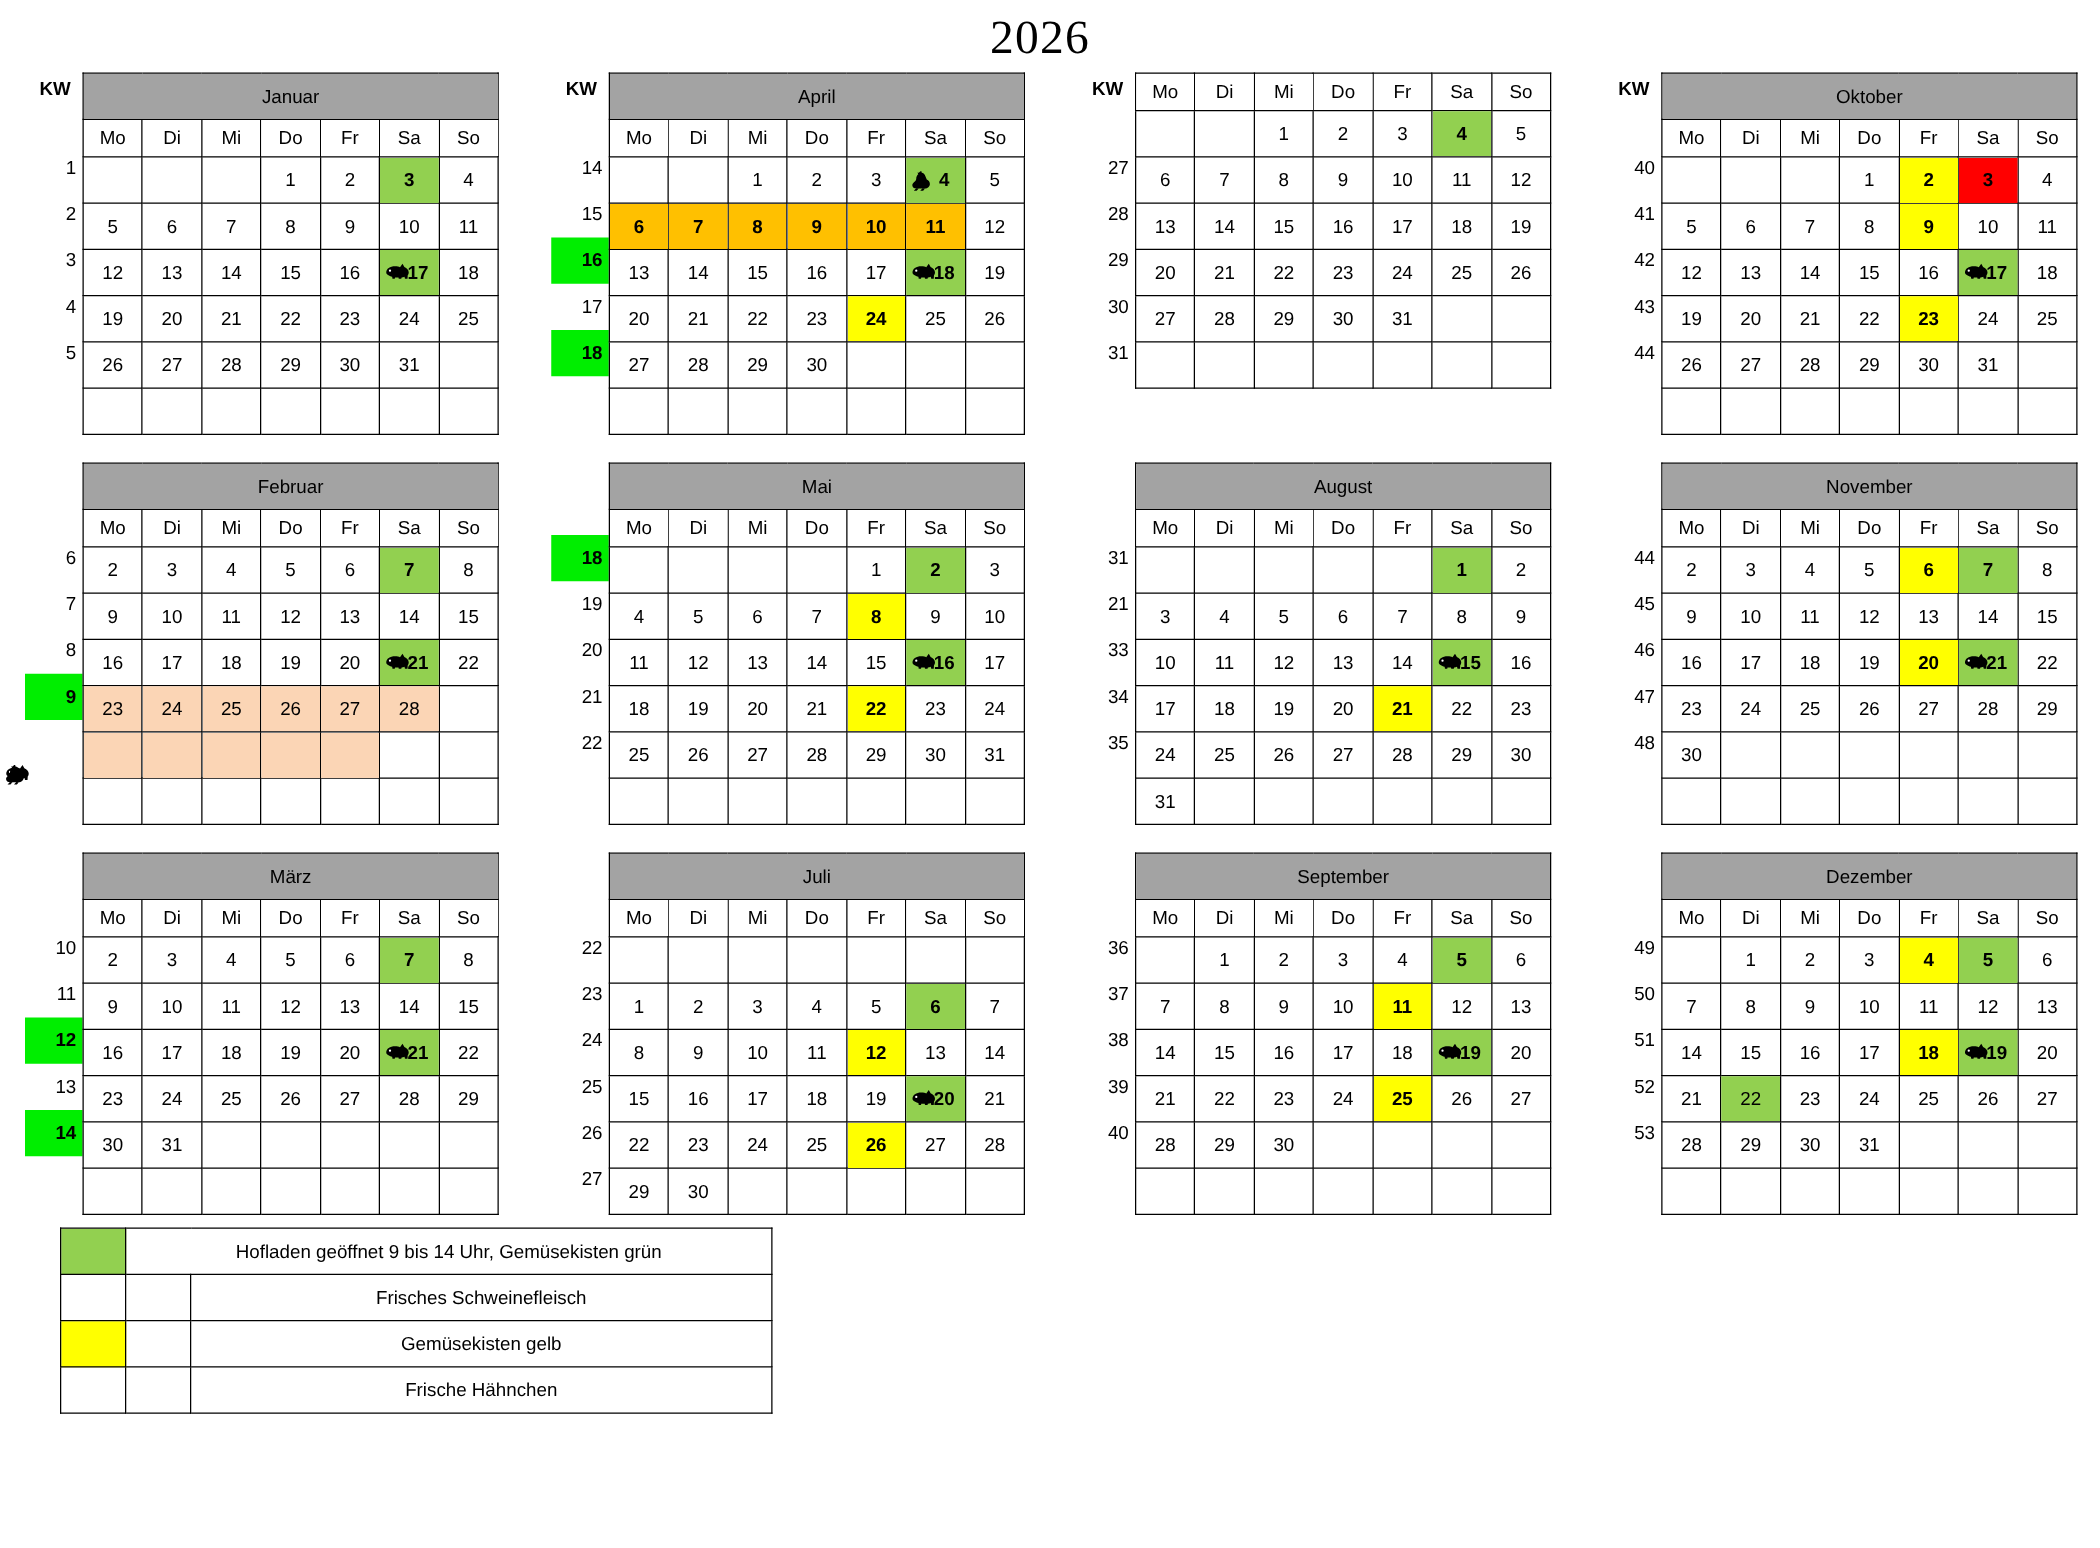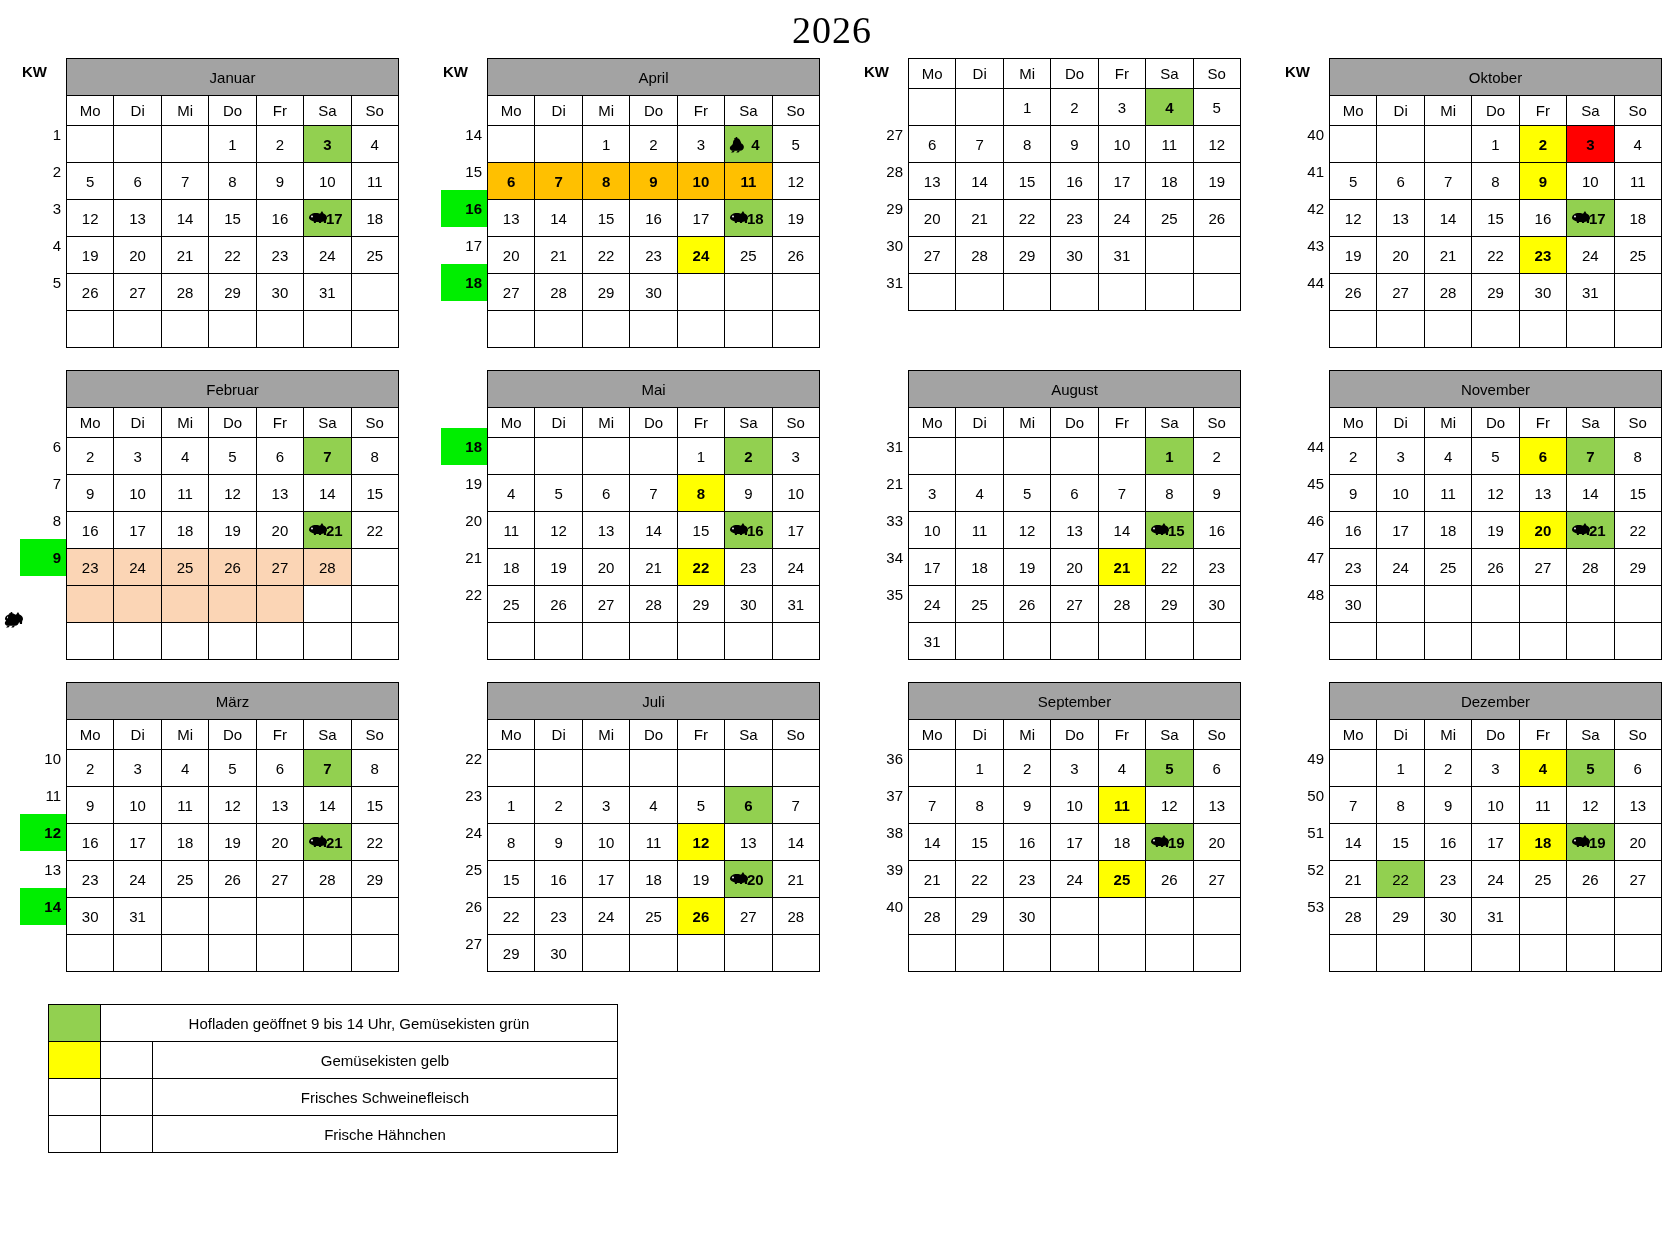--- a/index.html
+++ b/index.html
@@ -39,21 +39,21 @@
     width: 46px;
     flex: 0 0 46px;
     display: flex;
     flex-direction: column;
   }
   .kwhead {
     height: 28px;
     line-height: 28px;
     font-size: 15px;
     font-weight: bold;
-    text-align: left;
+    text-align: center;
     color: #000;
     padding-left: 2px;
   }
   .kwhead.blank { visibility: hidden; }
   .kwsub { height: 30px; }
   .kwcell {
     height: 37px;
     line-height: 37px;
     text-align: right;
     padding-right: 5px;
@@ -112,21 +112,21 @@
     line-height: 18px;
     font-size: 16px;
     color: #000;
     text-align: left;
     pointer-events: none;
   }
   .icon svg { display: block; }
   td.withicon span.num { position: relative; left: 7px; }
   
   #legend {
-    margin: 32px 0 0 48px;
+    margin: 10px 0 0 48px;
     border-collapse: collapse;
     width: 570px;
   }
   #legend td {
     border: 1px solid #000;
     height: 37px;
     font-size: 15px;
     color: #000;
     padding: 0 6px;
     text-align: center;
@@ -1210,35 +1210,35 @@
         </table>
       </div>
     </div>
   <table id="legend">
       <tbody>
         <tr>
           <td class="swatch sw-green"></td>
           <td class="lg-text" colspan="2">Hofladen geöffnet 9 bis 14 Uhr, Gemüsekisten grün</td>
         </tr>
         <tr>
-          <td class="swatch sw-yellow"></td>
-          <td class="pad"></td>
-          <td class="lg-text">Gemüsekisten gelb</td>
-        </tr>
-        <tr>
           <td class="swatch sw-icon">
             <span class="icon">
               <svg width="24" height="16" viewBox="0 0 24 16">
                 <path fill="#000" d="M3 9c0-3 3-5 7-5 2 0 3 .3 4 .8L16 2l1.5 2.6C19.5 5.6 21 7 21 9c0 .8-.3 1.5-.8 2.1L20 14h-2l-.4-1.7c-.7.3-1.5.5-2.3.6L15 14h-2l-.2-1.1H10L9.8 14H8l-.3-1.6C5.3 11.8 3 10.6 3 9z"></path>
                 <circle cx="6" cy="7.5" r=".9" fill="#fff"></circle>
               </svg>
             </span>
           </td>
           <td class="pad"></td>
           <td class="lg-text">Frisches Schweinefleisch</td>
+        </tr>
+        <tr>
+          <td class="swatch sw-yellow"></td>
+          <td class="pad"></td>
+          <td class="lg-text">Gemüsekisten gelb</td>
         </tr>
         <tr>
           <td class="swatch sw-icon">
             <span class="icon">
               <svg width="22" height="18" viewBox="0 0 22 18">
                 <path fill="#000" d="M10 2c-.8 0-1.5.5-1.9 1.2L7 3l.6 1.3C6.6 5.1 6 6.4 6 7.8c0 1.3-.6 2-1.6 2.8C3.2 11.5 2.5 12.6 3 14c.4 1.1 1.6 1.8 2.9 1.8h7c2.2 0 4-1.6 4-3.7 0-1.6-1-3-2.5-3.6l-1-2.4C12.9 4.3 11.6 3.4 10.4 3.2 10.3 2.5 10.2 2 10 2z"></path>
                 <path fill="#000" d="M6 15.5 4 17.5h2.3L8 15.8zM11 15.5l-1.8 2h2.3l1.5-1.8z"></path>
               </svg>
             </span>
           </td>

